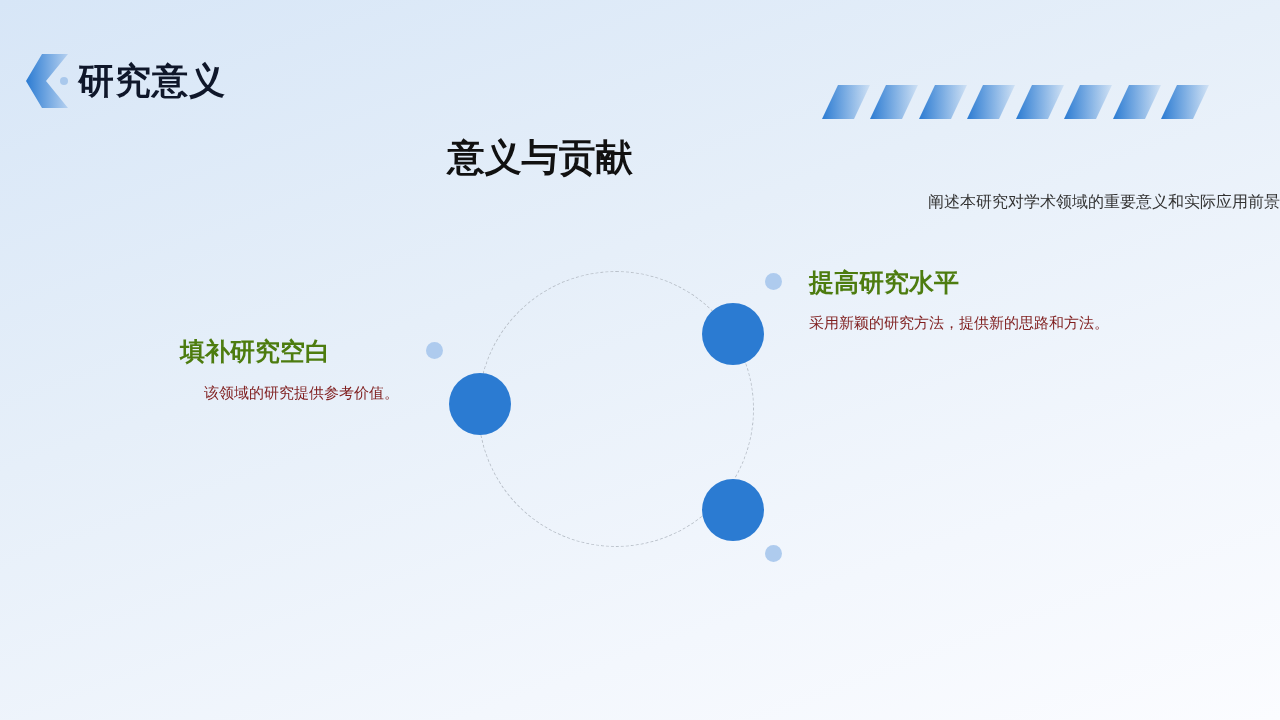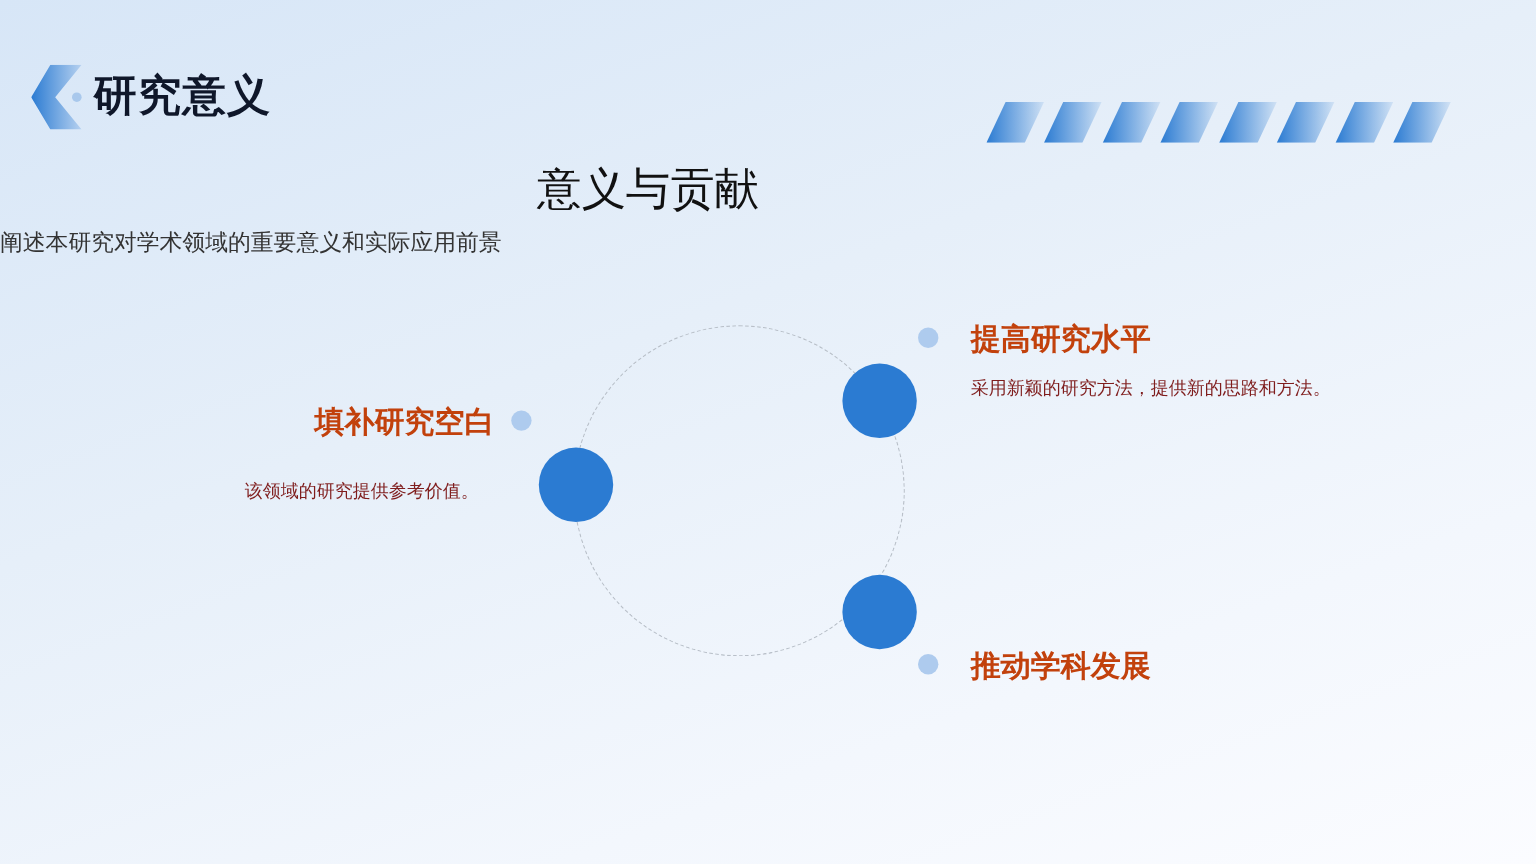--- a/index.html
+++ b/index.html
@@ -13,29 +13,29 @@
 
   
   .chevron { left:26px; top:54px; width:44px; height:54px; }
   .header-dot { left:60px; top:77px; width:8px; height:8px; border-radius:50%; background:#a9c8ec; }
   .header-title { left:78px; top:58px; font-size:36px; font-weight:bold; color:#0f172a; letter-spacing:1px; line-height:46px; }
 
   
   .stripes { left:822px; top:85px; width:390px; height:34px; }
 
   
-  .section-title { left:0; width:1080px; top:134px; text-align:center; font-size:37px; font-weight:normal; color:#111; line-height:48px; }
-  .section-sub { left:0; width:1280px; top:191px; text-align:left; font-size:19px; color:#333; line-height:22px; }
+  .section-title { left:0; width:1080px; top:134px; text-align:center; font-size:37px; font-weight:bold; color:#111; line-height:48px; }
+  .section-sub { left:0; width:1280px; top:191px; text-align:right; font-size:16px; color:#333; line-height:22px; }
 
   
   .ring { left:478px; top:271px; width:276px; height:276px; border-radius:50%; border:1.5px dashed #b9c0c9; }
   .node { width:62px; height:62px; border-radius:50%; background:#2b7bd2; }
   .small-dot { width:17px; height:17px; border-radius:50%; background:#aecbee; }
 
-  .item-title { font-size:25px; font-weight:bold; color:#c2410c; line-height:34px; white-space:nowrap; }
+  .item-title { font-size:25px; font-weight:bold; color:#4d7c0f; line-height:34px; white-space:nowrap; }
   .item-desc { font-size:15px; color:#7f1d1d; line-height:30px; }
 </style>
 </head>
 <body>
 
 <svg class="abs chevron" viewBox="0 0 44 54">
   <defs>
     <linearGradient id="chevg" x1="0" y1="0" x2="1" y2="0">
       <stop offset="0" stop-color="#2b7bd2"></stop>
       <stop offset="1" stop-color="#b6d1f0"></stop>
@@ -71,25 +71,24 @@
 <div class="abs ring"></div>
 
 <div class="abs node" style="left:449px; top:373px;"></div>
 <div class="abs node" style="left:702px; top:303px;"></div>
 <div class="abs node" style="left:702px; top:479px;"></div>
 
 <div class="abs small-dot" style="left:426px; top:342px;"></div>
 <div class="abs small-dot" style="left:765px; top:273px;"></div>
 <div class="abs small-dot" style="left:765px; top:545px;"></div>
 
-<div class="abs" style="left:180px; top:335px; width:232px; text-align:right;">
+<div class="abs" style="left:180px; top:335px; width:232px; ">
   <div class="item-title">填补研究空白</div>
 </div>
-<div class="abs item-desc" style="left:204px; top:378px; width:240px;margin-top:16px;">该领域的研究提供参考价值。</div>
+<div class="abs item-desc" style="left:204px; top:378px; width:240px;">该领域的研究提供参考价值。</div>
 
 <div class="abs" style="left:809px; top:266px; width:400px;">
   <div class="item-title">提高研究水平</div>
   <div class="item-desc" style="margin-top:8px;">采用新颖的研究方法，提供新的思路和方法。</div>
 </div>
 
 <div class="abs" style="left:809px; top:538px; width:345px;">
-  <div class="item-title">推动学科发展</div>
 </div>
 
 </body></html>

